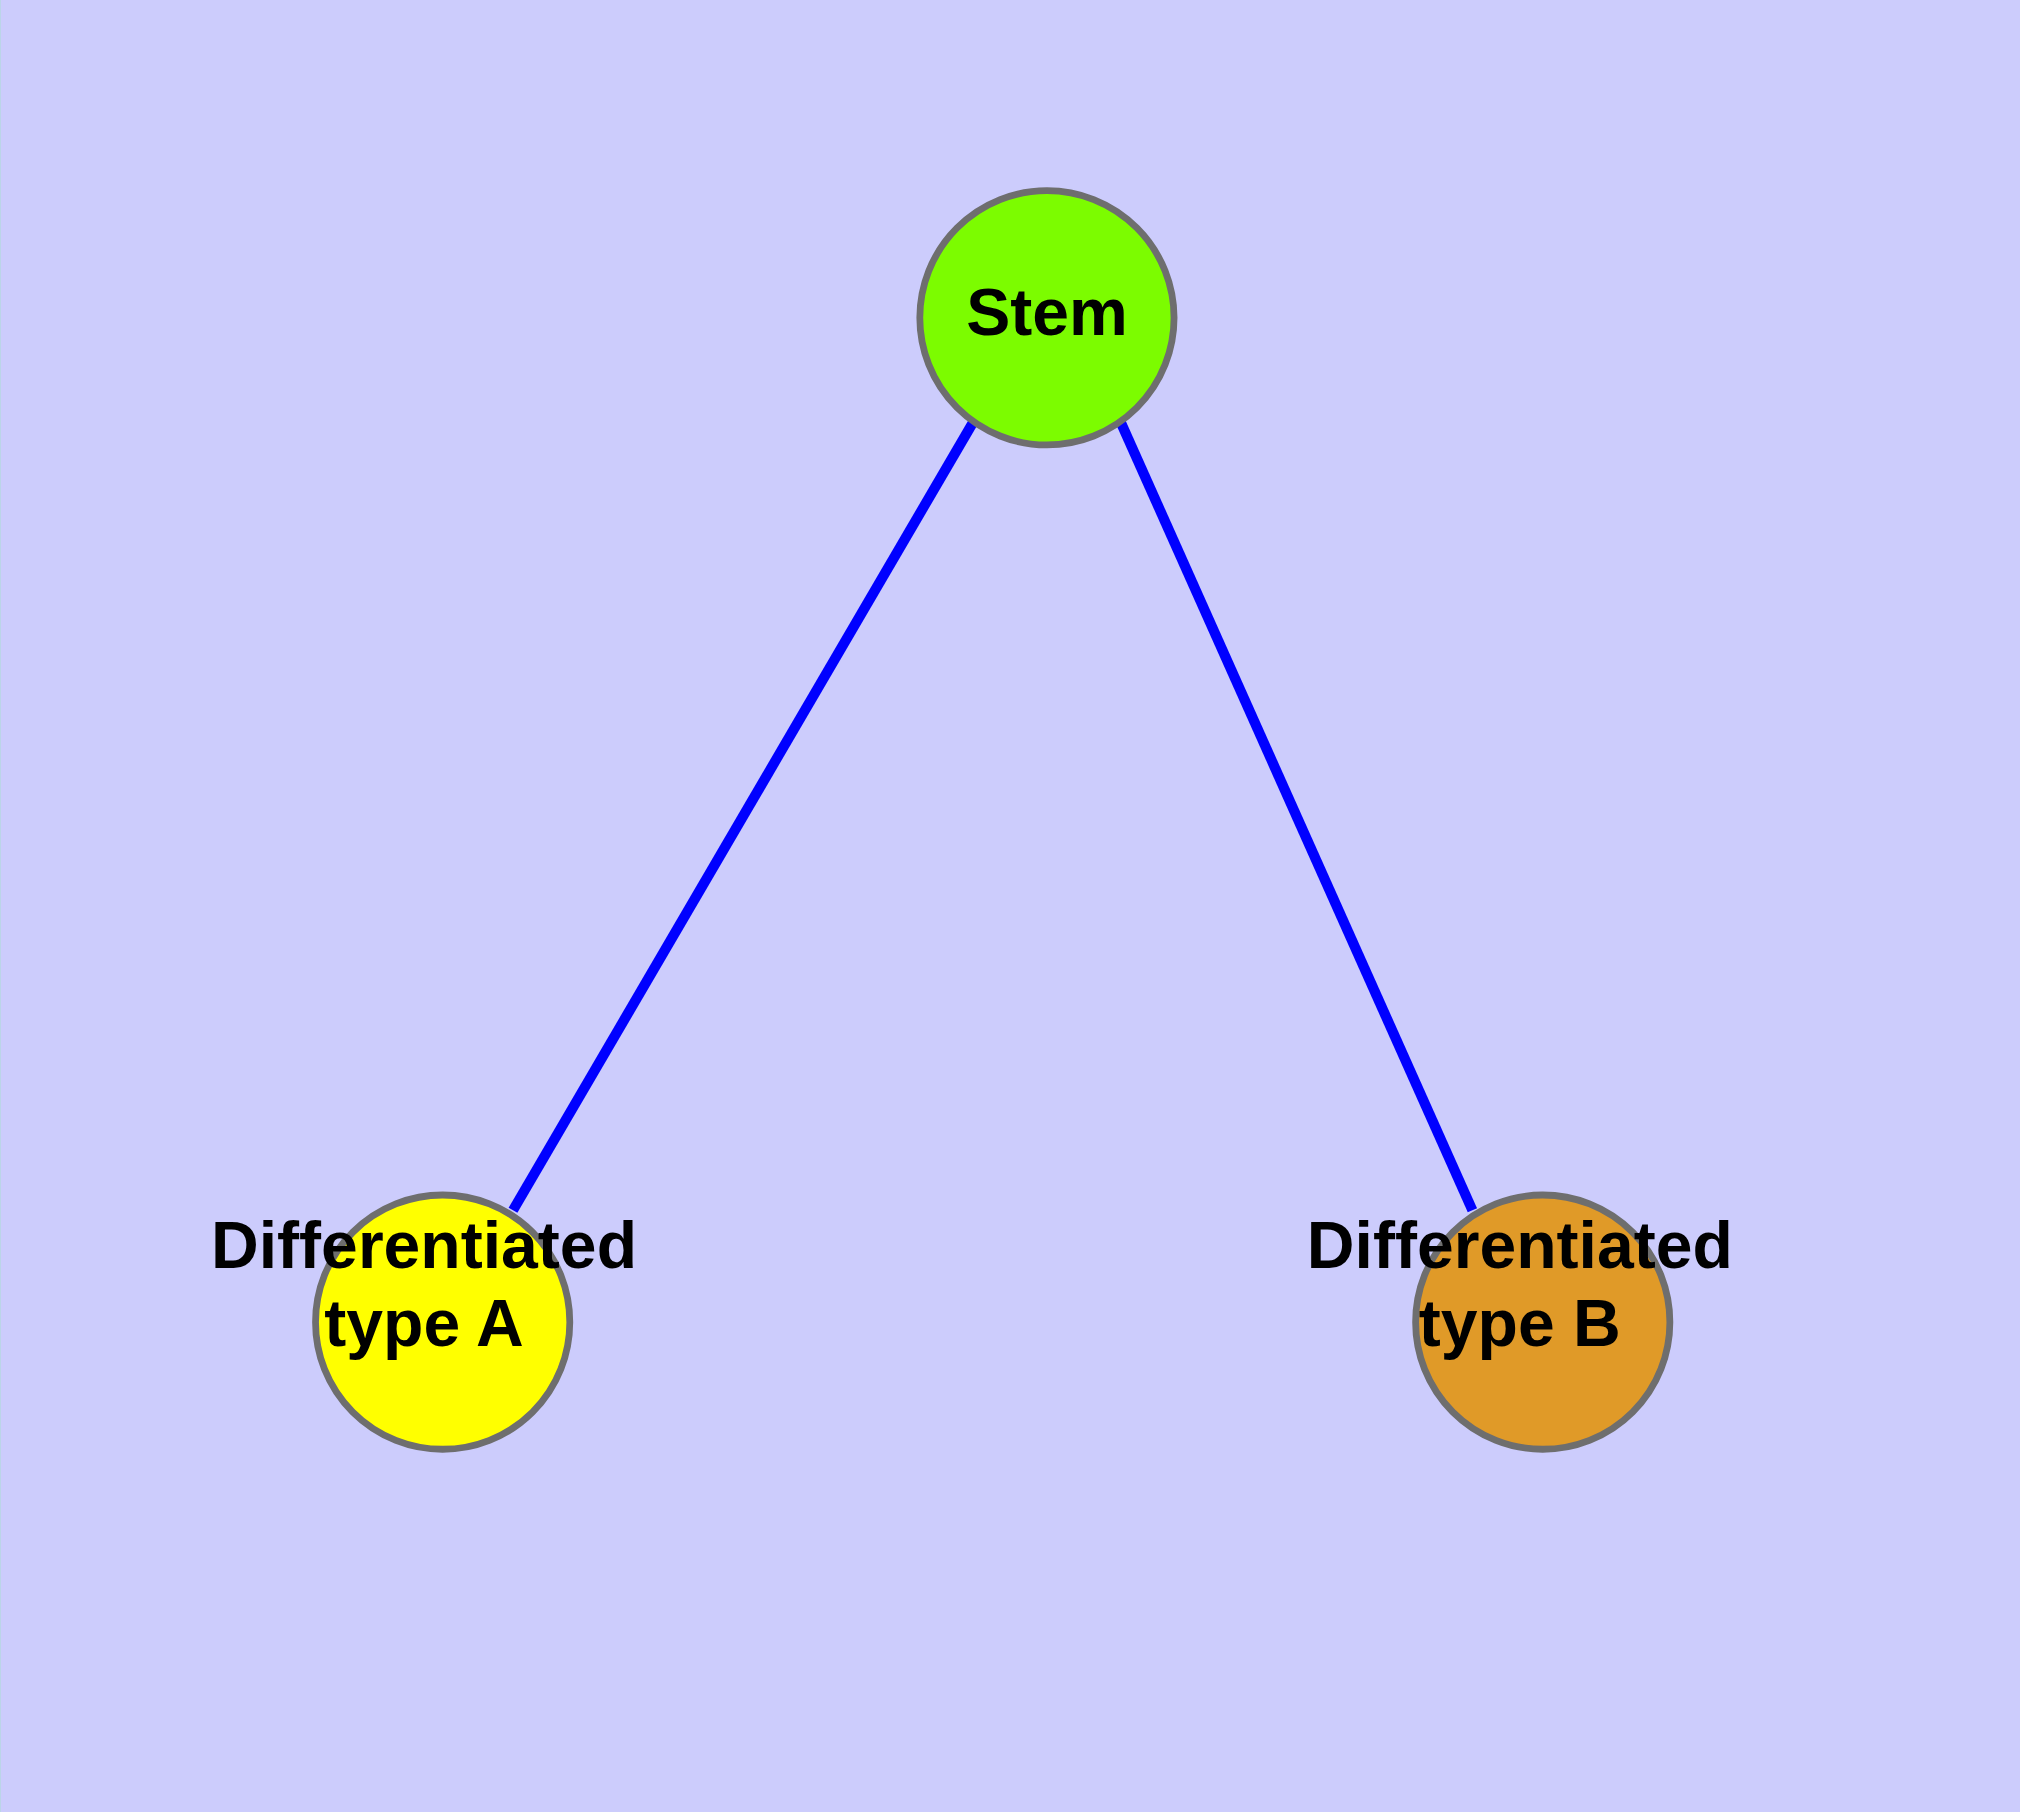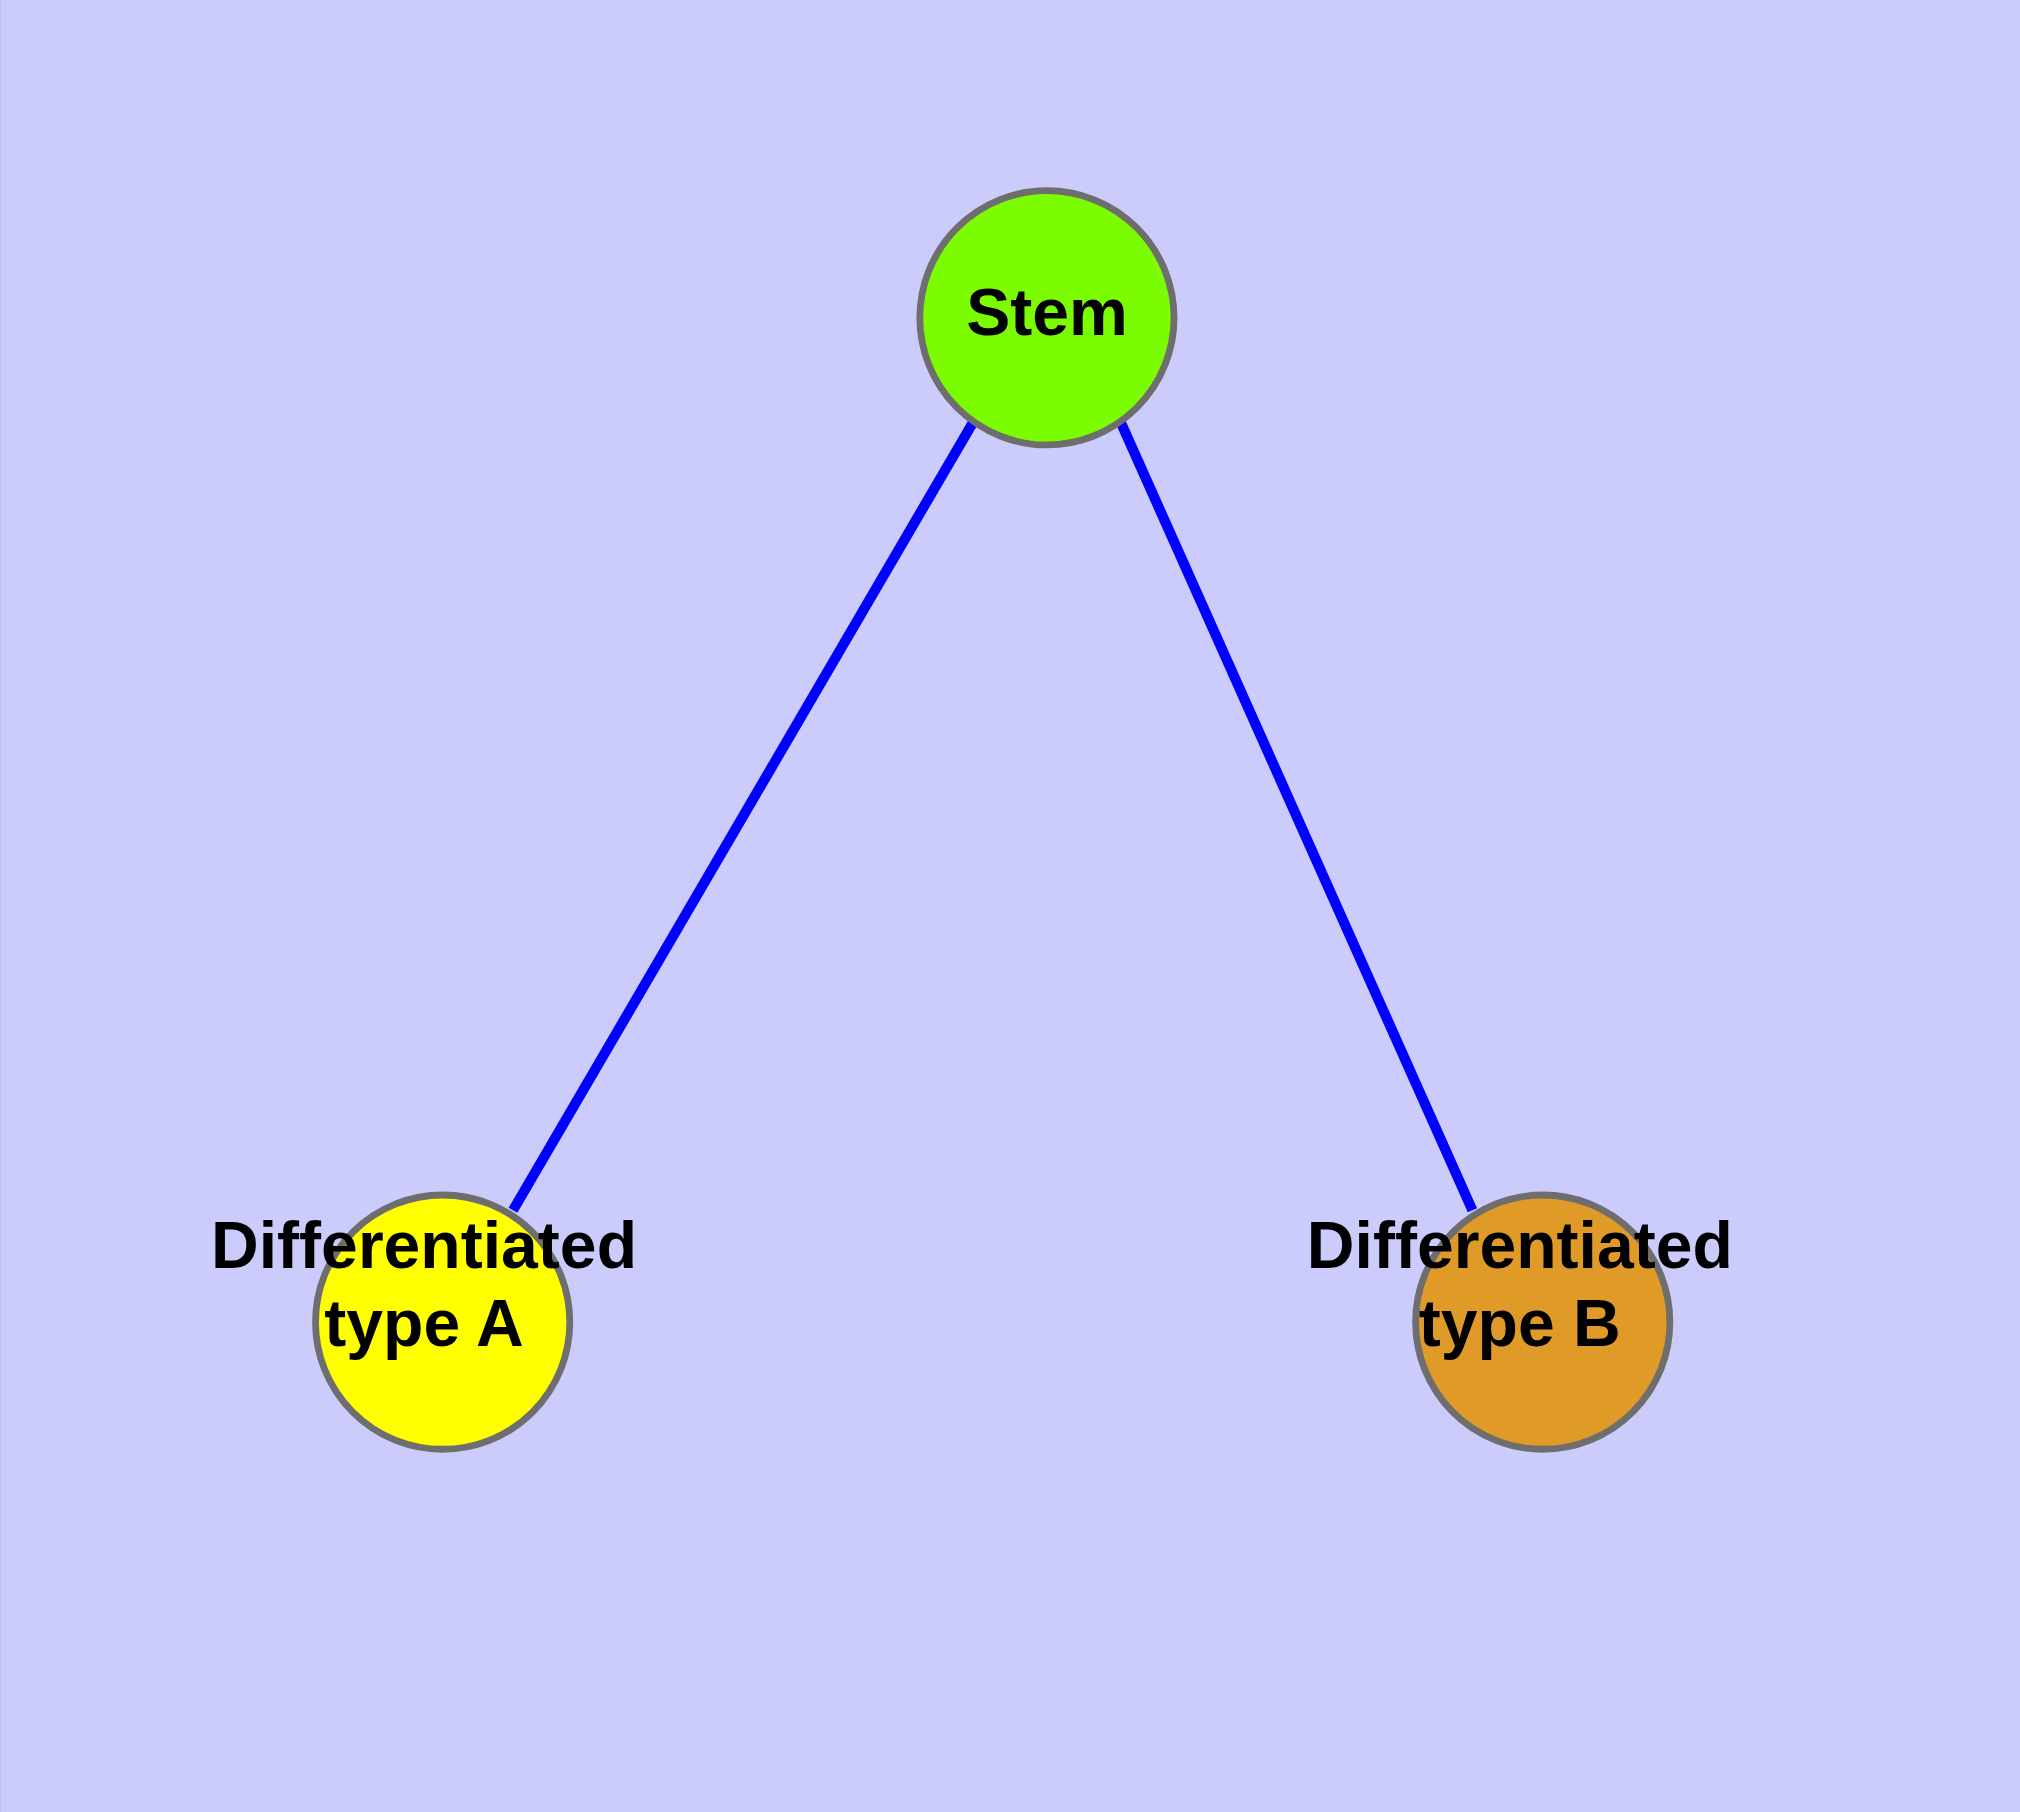--- a/index.html
+++ b/index.html
@@ -28,21 +28,21 @@
     fill: #000000;
     stroke: none;
     text-anchor: middle;
     dominant-baseline: middle;
     paint-order: normal;
   }
 </style>
 </head>
 <body>
 
-<div id="canvas" style="width: 2021px; height: 1812px; background: #a3a3a3;">
+<div id="canvas" style="width: 2021px; height: 1812px; background: #86efac;">
   <svg id="graph-svg" viewBox="0 0 2384 2138" xmlns="http://www.w3.org/2000/svg" style="width: 2021px; height: 1812px;">
 
     <rect id="bg-rect" x="0" y="0" width="2384" height="2138" fill="#ccccfc"></rect>
 
     <g id="edges-layer">
         <line x1="1148" y1="498" x2="605" y2="1428" stroke="#0000ff" stroke-width="12" stroke-linecap="butt"></line>
         <line x1="1322" y1="498" x2="1737" y2="1428" stroke="#0000ff" stroke-width="12" stroke-linecap="butt"></line>
       </g>
     <g id="nodes-layer">
         <circle cx="1235" cy="375" r="150" fill="#7cfc00" stroke="#6e6e6e" stroke-width="8"></circle>

